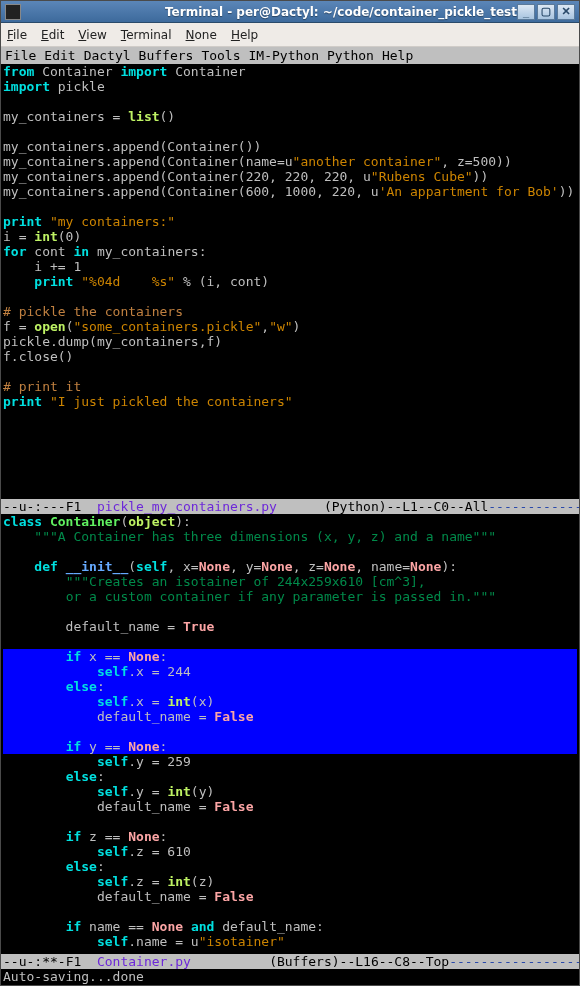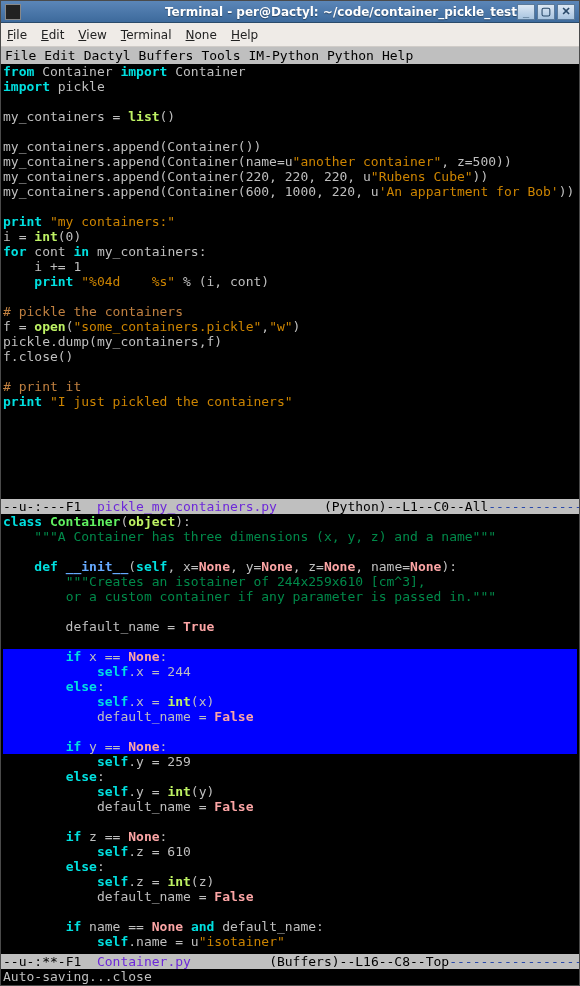--- a/index.html
+++ b/index.html
@@ -160,16 +160,16 @@
   <div class="editor-area">
 
     <div class="buffer top" id="buf1"><div><span class="kw">from</span><span class="plain"> Container </span><span class="kw">import</span><span class="plain"> Container</span></div><div><span class="kw">import</span><span class="plain"> pickle</span></div><div> </div><div><span class="plain">my_containers = </span><span class="builtin">list</span><span class="plain">()</span></div><div> </div><div><span class="plain">my_containers.append(Container())</span></div><div><span class="plain">my_containers.append(Container(name=u</span><span class="strlit">"another container"</span><span class="plain">, z=500))</span></div><div><span class="plain">my_containers.append(Container(220, 220, 220, u</span><span class="strlit">"Rubens Cube"</span><span class="plain">))</span></div><div><span class="plain">my_containers.append(Container(600, 1000, 220, u</span><span class="strlit">'An appartment for Bob'</span><span class="plain">))</span></div><div> </div><div><span class="kw">print</span><span class="plain"> </span><span class="strlit">"my containers:"</span></div><div><span class="plain">i = </span><span class="builtin">int</span><span class="plain">(0)</span></div><div><span class="kw">for</span><span class="plain"> cont </span><span class="kw">in</span><span class="plain"> my_containers:</span></div><div><span class="plain">    i += 1</span></div><div><span class="plain">    </span><span class="kw">print</span><span class="plain"> </span><span class="strlit">"%04d    %s"</span><span class="plain"> % (i, cont)</span></div><div> </div><div><span class="comment"># pickle the containers</span></div><div><span class="plain">f = </span><span class="builtin">open</span><span class="plain">(</span><span class="strlit">"some_containers.pickle"</span><span class="plain">,</span><span class="strlit">"w"</span><span class="plain">)</span></div><div><span class="plain">pickle.dump(my_containers,f)</span></div><div><span class="plain">f.close()</span></div><div> </div><div><span class="comment"># print it</span></div><div><span class="kw">print</span><span class="plain"> </span><span class="strlit">"I just pickled the containers"</span></div></div>
 
     <div class="modeline"><span>--u-:---</span><span>F1</span><span>  </span><span class="file">pickle_my_containers.py</span><span>      </span><span>(Python)--L1--C0--All</span><span class="tail">--------------------</span></div>
 
     <div class="buffer bottom" id="buf2"><div><span class="kw">class</span><span class="plain"> </span><span class="type">Container</span><span class="plain">(</span><span class="builtin">object</span><span class="plain">):</span></div><div><span class="plain">    </span><span class="docstr">"""A Container has three dimensions (x, y, z) and a name"""</span></div><div> </div><div><span class="plain">    </span><span class="kw">def</span><span class="plain"> </span><span class="func">__init__</span><span class="plain">(</span><span class="kw">self</span><span class="plain">, x=</span><span class="const">None</span><span class="plain">, y=</span><span class="const">None</span><span class="plain">, z=</span><span class="const">None</span><span class="plain">, name=</span><span class="const">None</span><span class="plain">):</span></div><div><span class="plain">        </span><span class="docstr">"""Creates an isotainer of 244x259x610 [cm^3],</span></div><div><span class="plain">        </span><span class="docstr">or a custom container if any parameter is passed in."""</span></div><div> </div><div><span class="plain">        default_name = </span><span class="const">True</span></div><div> </div><div class="sel"><span class="plain">        </span><span class="kw">if</span><span class="plain"> x == </span><span class="const">None</span><span class="plain">:</span></div><div class="sel"><span class="plain">            </span><span class="kw">self</span><span class="plain">.x = 244</span></div><div class="sel"><span class="plain">        </span><span class="kw">else</span><span class="plain">:</span></div><div class="sel"><span class="plain">            </span><span class="kw">self</span><span class="plain">.x = </span><span class="builtin">int</span><span class="plain">(x)</span></div><div class="sel"><span class="plain">            default_name = </span><span class="const">False</span></div><div class="sel"> </div><div class="sel"><span class="plain">        </span><span class="kw">if</span><span class="plain"> y == </span><span class="const">None</span><span class="plain">:</span></div><div><span class="plain">            </span><span class="kw">self</span><span class="plain">.y = 259</span></div><div><span class="plain">        </span><span class="kw">else</span><span class="plain">:</span></div><div><span class="plain">            </span><span class="kw">self</span><span class="plain">.y = </span><span class="builtin">int</span><span class="plain">(y)</span></div><div><span class="plain">            default_name = </span><span class="const">False</span></div><div> </div><div><span class="plain">        </span><span class="kw">if</span><span class="plain"> z == </span><span class="const">None</span><span class="plain">:</span></div><div><span class="plain">            </span><span class="kw">self</span><span class="plain">.z = 610</span></div><div><span class="plain">        </span><span class="kw">else</span><span class="plain">:</span></div><div><span class="plain">            </span><span class="kw">self</span><span class="plain">.z = </span><span class="builtin">int</span><span class="plain">(z)</span></div><div><span class="plain">            default_name = </span><span class="const">False</span></div><div> </div><div><span class="plain">        </span><span class="kw">if</span><span class="plain"> name == </span><span class="const">None</span><span class="plain"> </span><span class="kw">and</span><span class="plain"> default_name:</span></div><div><span class="plain">            </span><span class="kw">self</span><span class="plain">.name = u</span><span class="strlit">"isotainer"</span></div></div>
 
     <div class="modeline"><span>--u-:**-</span><span>F1</span><span>  </span><span class="file">Container.py</span><span>          </span><span>(Buffers)--L16--C8--Top</span><span class="tail">-------------------------</span></div>
 
-    <div class="minibuffer">Auto-saving...close</div>
+    <div class="minibuffer">Auto-saving...done</div>
 
   </div>
 </div>
 
 </body></html>

